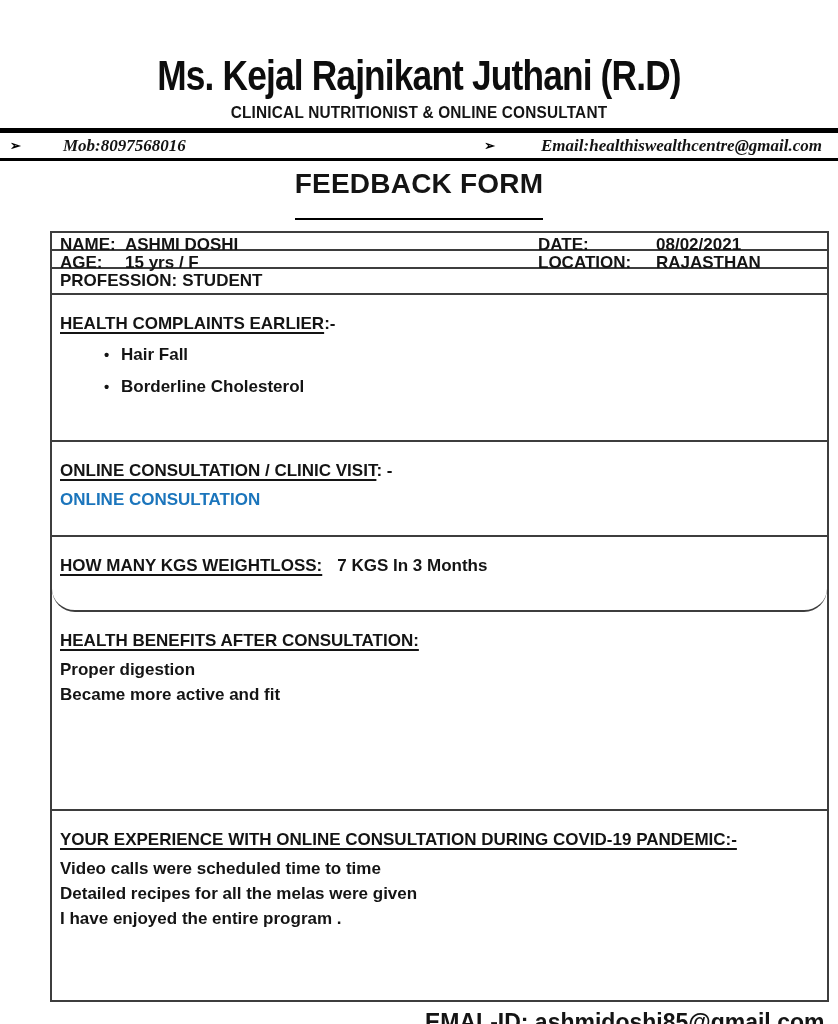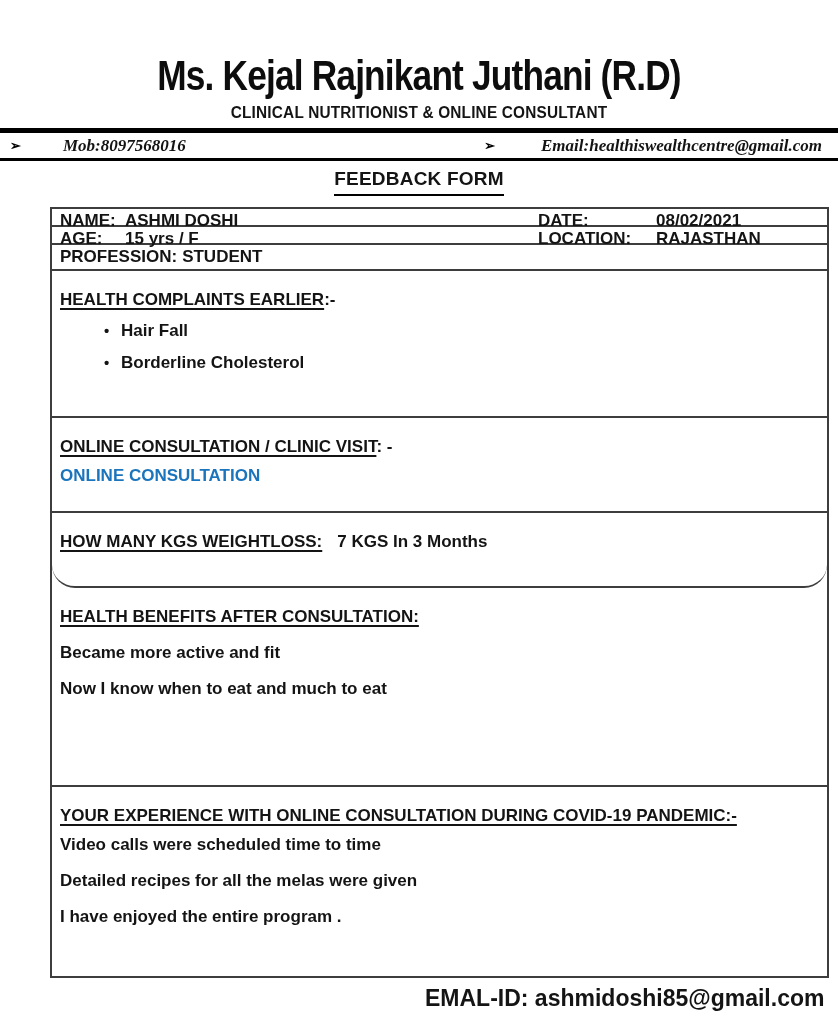--- a/index.html
+++ b/index.html
@@ -33,22 +33,22 @@
     font-family:"Liberation Serif", serif;
     font-weight:bold; font-style:italic; font-size:17px;
   }
   .contact-group { display:flex; align-items:center; }
   .arrow { font-style:normal; font-size:13px; line-height:1; color:#000; }
   .contact-left .arrow { margin-right:42px; }
   .contact-right .arrow { margin-right:46px; }
 
   .form-title-row { text-align:center; margin:7px 0 11px 0; }
   .form-title {
-    display:inline-block; font-size:19px; font-weight:bold;
-    letter-spacing:0.2px; border-bottom:2.5px solid #000; padding-bottom:4px;
+    display:inline-block; font-size:28px; font-weight:bold;
+    letter-spacing:0.2px; border-bottom:2.5px solid #000; padding-bottom:18px;
   }
 
   .ftable {
     margin-left:50px; width:779px;
     border:2px solid #3d3d3d;
     font-size:17px; font-weight:bold;
   }
   .trow { border-bottom:2px solid #3d3d3d; }
   .kv-row { height:18px; line-height:23px; display:grid; grid-template-columns:478px 1fr; }
   .cell { padding-left:8px; white-space:nowrap; }
@@ -66,21 +66,21 @@
   .sec-experience { border-bottom:none; height:189px; }
 
   .hd-u { text-decoration:underline; text-decoration-thickness:2px; text-underline-offset:2.5px; }
   .hd-suffix { text-decoration:none; }
 
   .bullet-line { display:flex; margin:6px 0 0 44px; line-height:26px; }
   .bullet-dot { width:17px; font-size:15px; }
 
   .accent-line { margin-top:4px; color:#1b75bc; }
   .inline-val { margin-left:15px; }
-  .body-line { line-height:25px;margin-top:11px; }
+  .body-line { line-height:25px; }
   .first-body { margin-top:4px; }
 
   .footer-email { margin:7px 0 0 425px; font-size:23px; font-weight:bold; }
 </style>
 </head>
 <body>
 
 <div class="top-gap"></div>
 
 <div class="doc-title">Ms. Kejal Rajnikant Juthani (R.D)</div>
@@ -151,22 +151,22 @@
   </div>
 
   <div class="trow section sec-weight">
     <span class="hd-u">HOW MANY KGS WEIGHTLOSS:</span><span class="inline-val">7 KGS In 3 Months</span>
   </div>
 
   <div class="trow section sec-benefits">
     <div>
       <span class="hd-u">HEALTH BENEFITS AFTER CONSULTATION:</span>
     </div>
+    <div class="body-line first-body">Proper digestion</div>
     <div class="body-line">Became more active and fit</div>
-    <div class="body-line">Now I know when to eat and much to eat</div>
   </div>
 
   <div class="trow section sec-experience">
     <div>
       <span class="hd-u">YOUR EXPERIENCE WITH ONLINE CONSULTATION DURING COVID-19 PANDEMIC:-</span>
     </div>
     <div class="body-line first-body">Video calls were scheduled time to time</div>
     <div class="body-line">Detailed recipes for all the melas were given</div>
     <div class="body-line">I have enjoyed the entire program .</div>
   </div>

